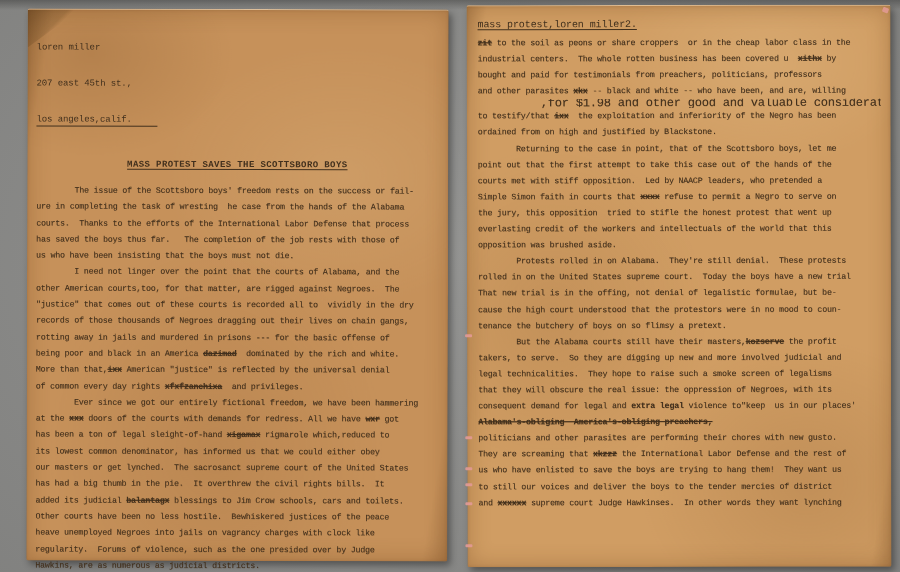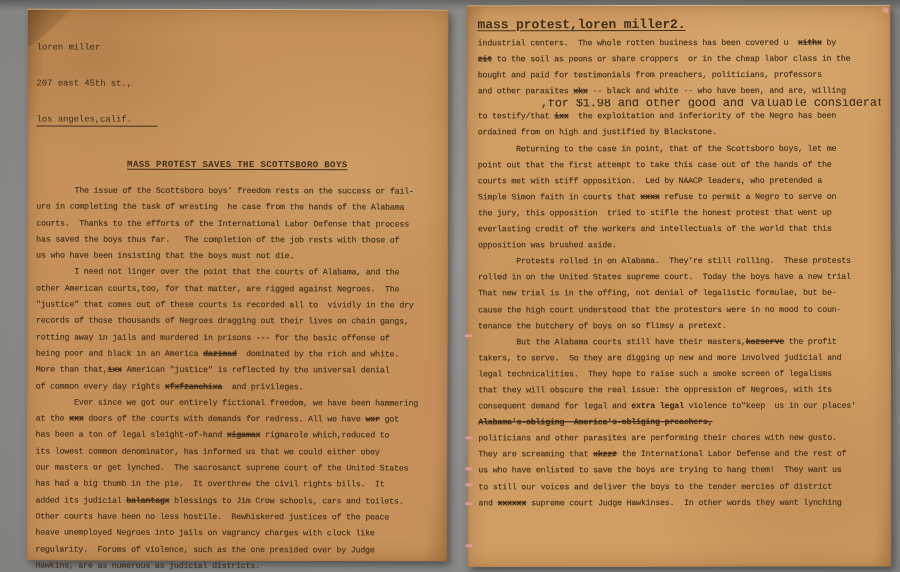--- a/index.html
+++ b/index.html
@@ -49,21 +49,21 @@
   .page1 .inner{padding:8px 10px 0 9px;}
   .page2 .inner{padding:12px 10px 0 11px;}
 
   .author{font-size:9px;line-height:12px;letter-spacing:-.1px;white-space:pre;}
   .author .u{border-bottom:1px solid var(--ink,#42301d);display:inline-block;padding-right:26px;}
   .doc-title{
     margin-top:9px;text-align:center;font-size:9px;font-weight:700;letter-spacing:.4px;
     text-decoration:underline;text-underline-offset:2px;white-space:pre;
   }
   .p2-head{
-    font-size:13px;font-weight:700;letter-spacing:-.1px;line-height:14px;
+    font-size:10px;font-weight:400;letter-spacing:-.1px;line-height:14px;
     text-decoration:underline;text-underline-offset:2px;white-space:pre;
   }
   .body{margin-top:13px;font-size:8.3px;letter-spacing:-.2px;}
   .page2 .body{margin-top:3px;}
   .line{
     white-space:pre;line-height:16.3px;height:16.3px;overflow:hidden;
     text-shadow:.3px .3px .4px rgba(60,38,16,.38);
   }
   .page2 .line{line-height:16.1px;height:16.1px;}
   .line.insert{height:9px;line-height:9px;font-size:12px;}
@@ -121,35 +121,35 @@
     <div class="corner-mark"></div>
     <div class="edge-mark" style="top:328px"></div>
     <div class="edge-mark" style="top:430px"></div>
     <div class="edge-mark" style="top:461px"></div>
     <div class="edge-mark" style="top:477px"></div>
     <div class="edge-mark" style="top:496px"></div>
     <div class="edge-mark" style="top:538px"></div>
     <div class="inner">
       <div class="p2-head">mass protest,loren miller2.</div>
       <div class="body">
+          <div class="line"><s class="xout">zit</s> to the soil as peons or share croppers  or in the cheap labor class in the</div>
           <div class="line">industrial centers.  The whole rotten business has been covered u  <s class="xout">xithx</s> by</div>
-          <div class="line"><s class="xout">zit</s> to the soil as peons or share croppers  or in the cheap labor class in the</div>
           <div class="line">bought and paid for testimonials from preachers, politicians, professors</div>
           <div class="line">and other parasites <s class="xout">xkx</s> -- black and white -- who have been, and are, willing</div>
           <div class="line insert">         ,for $1.98 and other good and valuable consideration,</div>
           <div class="line">to testify/that <s class="xout">ixx</s>  the exploitation and inferiority of the Negro has been</div>
           <div class="line">ordained from on high and justified by Blackstone.</div>
           <div class="line">        Returning to the case in point, that of the Scottsboro boys, let me</div>
           <div class="line">point out that the first attempt to take this case out of the hands of the</div>
           <div class="line">courts met with stiff opposition.  Led by NAACP leaders, who pretended a</div>
           <div class="line">Simple Simon faith in courts that <s class="xout">xxxx</s> refuse to permit a Negro to serve on</div>
           <div class="line">the jury, this opposition  tried to stifle the honest protest that went up</div>
           <div class="line">everlasting credit of the workers and intellectuals of the world that this</div>
           <div class="line">opposition was brushed aside.</div>
-          <div class="line">        Protests rolled in on Alabama.  They're still rolling.  These protests</div>
+          <div class="line">        Protests rolled in on Alabama.  They're still denial.  These protests</div>
           <div class="line">rolled in on the United States supreme court.  Today the boys have a new trial</div>
           <div class="line">That new trial is in the offing, not denial of legalistic formulae, but be-</div>
           <div class="line">cause the high court understood that the protestors were in no mood to coun-</div>
           <div class="line">tenance the butchery of boys on so flimsy a pretext.</div>
           <div class="line">        But the Alabama courts still have their masters,<s class="xout">kozserve</s> the profit</div>
           <div class="line">takers, to serve.  So they are digging up new and more involved judicial and</div>
           <div class="line">legal technicalities.  They hope to raise such a smoke screen of legalisms</div>
           <div class="line">that they will obscure the real issue: the oppression of Negroes, with its</div>
           <div class="line">consequent demand for legal and <b class="retyped">extra legal</b> violence to"keep  us in our places'</div>
           <div class="line"><s class="xout">Alabama's-obliging  America's-obliging preachers,</s></div>

